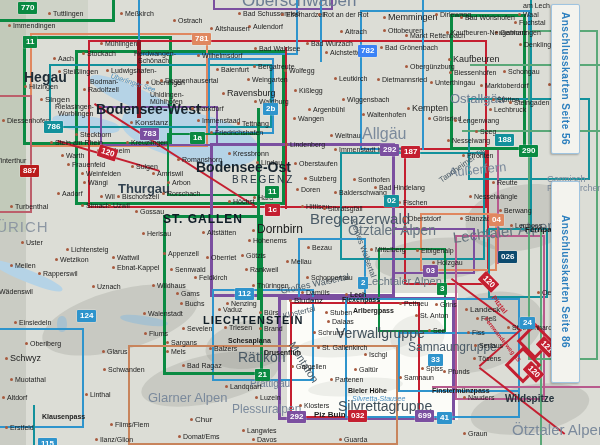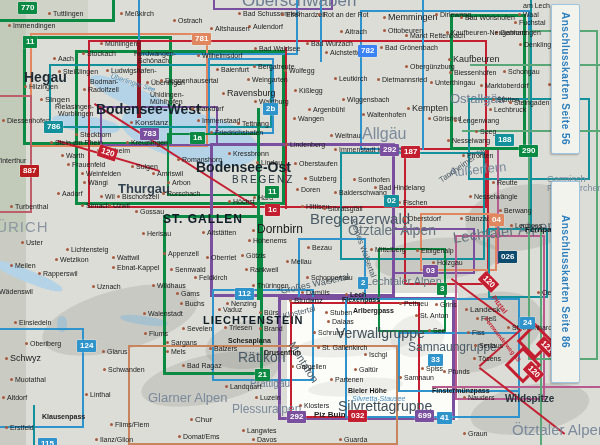--- a/index.html
+++ b/index.html
@@ -377,21 +377,21 @@
     <div class="badge" style="left: 401px; top: 146px; background: rgb(196, 31, 48); transform: rotate(0deg); z-index: 11;">187</div>
     <div class="badge" style="left: 519px; top: 145px; background: rgb(10, 138, 66); transform: rotate(0deg); z-index: 11;">290</div>
     <div class="badge" style="left: 495px; top: 134px; background: rgb(18, 145, 156); transform: rotate(0deg); z-index: 11;">188</div>
     <div class="badge" style="left: 384px; top: 195px; background: rgb(18, 145, 156); transform: rotate(0deg); z-index: 11;">02</div>
     <div class="badge" style="left: 489px; top: 214px; background: rgb(224, 135, 95); transform: rotate(0deg); z-index: 11;">04</div>
     <div class="badge" style="left: 423px; top: 265px; background: rgb(123, 79, 160); transform: rotate(0deg); z-index: 11;">03</div>
     <div class="badge" style="left: 437px; top: 283px; background: rgb(10, 138, 66); transform: rotate(0deg); z-index: 11;">3</div>
     <div class="badge" style="left: 358px; top: 277px; background: rgb(47, 148, 204); transform: rotate(0deg); z-index: 11;">2</div>
     <div class="badge" style="left: 498px; top: 251px; background: #0c4a6e; transform: rotate(0deg); z-index: 11;">026</div>
     <div class="badge" style="left: 235px; top: 288px; background: rgb(47, 148, 204); transform: rotate(0deg); z-index: 11;">112</div>
-    <div class="badge" style="left: 77px; top: 340px; background: rgb(47, 148, 204); transform: rotate(0deg); z-index: 11; text-align: right;">124</div>
+    <div class="badge" style="left: 77px; top: 310px; background: rgb(47, 148, 204); transform: rotate(0deg); z-index: 11; text-align: right;">124</div>
     <div class="badge" style="left: 255px; top: 369px; background: rgb(10, 138, 66); transform: rotate(0deg); z-index: 11;">21</div>
     <div class="badge" style="left: 428px; top: 354px; background: rgb(47, 148, 204); transform: rotate(0deg); z-index: 11;">33</div>
     <div class="badge" style="left: 520px; top: 317px; background: rgb(47, 148, 204); transform: rotate(0deg); z-index: 11;">24</div>
     <div class="badge" style="left: 479px; top: 276px; background: rgb(196, 31, 48); transform: rotate(45deg); z-index: 11;">120</div>
     <div class="badge" style="left: 537px; top: 341px; background: rgb(196, 31, 48); transform: rotate(45deg); z-index: 11;">121</div>
     <div class="badge" style="left: 524px; top: 366px; background: rgb(196, 31, 48); transform: rotate(45deg); z-index: 11;">120</div>
     <div class="badge" style="left: 287px; top: 411px; background: rgb(123, 79, 160); transform: rotate(0deg); z-index: 11;">292</div>
     <div class="badge" style="left: 348px; top: 410px; background: rgb(196, 31, 48); transform: rotate(0deg); z-index: 11;">032</div>
     <div class="badge" style="left: 415px; top: 410px; background: rgb(123, 79, 160); transform: rotate(0deg); z-index: 11;">699</div>
     <div class="badge" style="left: 437px; top: 412px; background: rgb(47, 148, 204); transform: rotate(0deg); z-index: 11;">41</div>

